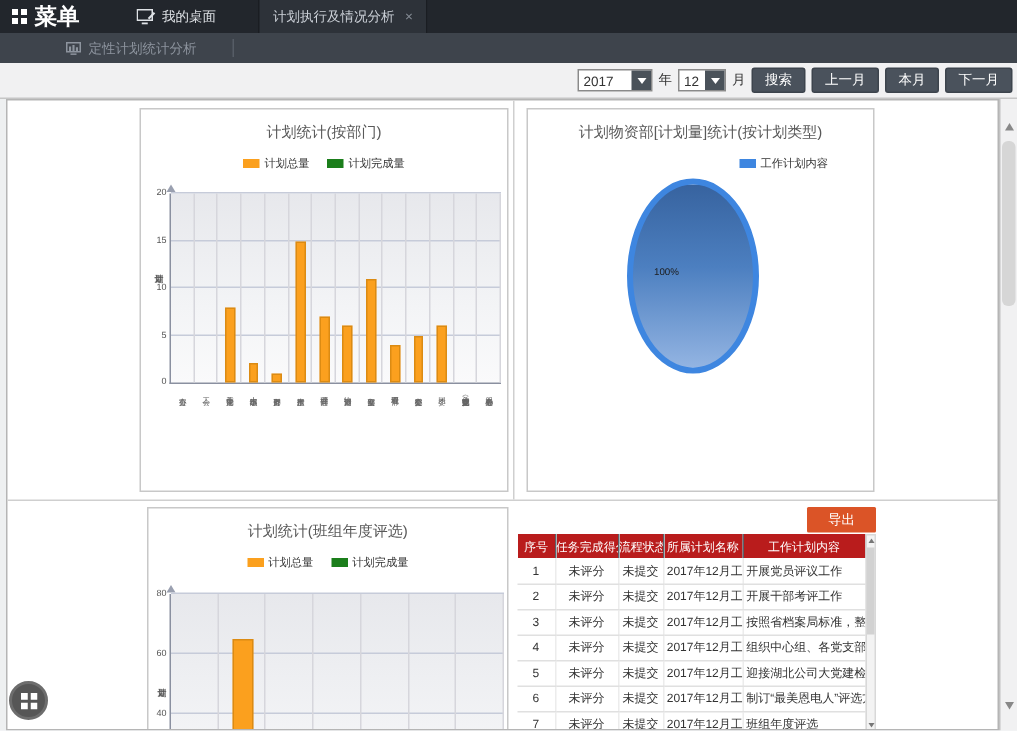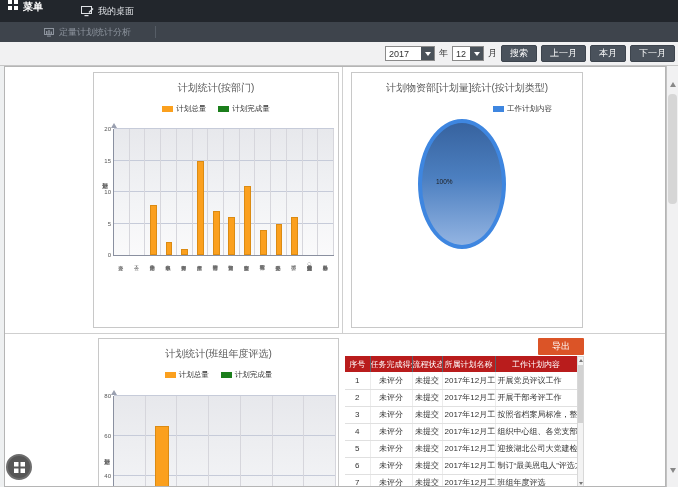--- a/index.html
+++ b/index.html
@@ -2,22 +2,22 @@
 <html><head>
 <meta charset="utf-8">
 <style>
   * { margin:0; padding:0; box-sizing:border-box; }
   html,body { width:678px; height:487px; overflow:hidden; background:#eef0f1;
     font-family:"Liberation Sans", sans-serif; position:relative; }
 
   
   .topbar { position:absolute; left:0; top:0; width:678px; height:22px;
     background:#22262c; display:flex; align-items:center; color:#fff; }
-  .menu-btn { display:flex; align-items:flex-start; gap:5px; height:100%;
-    padding:0 8px; font-size:10px; font-weight:bold; cursor:pointer; }
+  .menu-btn { display:flex; align-items:center; gap:5px; height:100%;
+    padding:0 8px; font-size:15px; font-weight:bold; cursor:pointer; }
   .desktop-btn { display:flex; align-items:center; gap:4px; height:100%;
     margin-left:24px; padding:12px 6px; font-size:9px; color:#dfe2e6; cursor:pointer; }
   .top-tab { display:flex; align-items:center; gap:7px; height:100%;
     margin-left:22px; padding:0 9px; font-size:9px; color:#ccd1d8;
     background:#2d3239; border-left:1px solid #1a1d22; border-right:1px solid #1a1d22; }
   .tab-close { color:#848b94; font-size:9px; cursor:pointer; }
 
   
   .subbar { position:absolute; left:0; top:22px; width:678px; height:20px;
     background:#3e444c; display:flex; align-items:center; }
@@ -135,32 +135,36 @@
     <span>菜单</span>
   </div>
   <div class="desktop-btn">
     <svg width="13" height="11" viewBox="0 0 13 11">
         <rect x="0.5" y="0.5" width="10" height="7" fill="none" stroke="#dfe2e6"></rect>
         <rect x="3.5" y="9" width="4" height="1.2" fill="#dfe2e6"></rect>
         <line x1="8" y1="6.5" x2="12" y2="2.5" stroke="#dfe2e6" stroke-width="1.4"></line>
       </svg>
     <span>我的桌面</span>
   </div>
+  <div class="top-tab">
+    <span>计划执行及情况分析</span>
+    <span class="tab-close">×</span>
+  </div>
 </div>
 
 <div class="subbar">
   <div class="subtab inactive">
     <svg width="10" height="9" viewBox="0 0 10 9">
         <rect x="0.5" y="0.5" width="9" height="6" fill="none" stroke="#8d949e"></rect>
         <rect x="2" y="3" width="1.4" height="3" fill="#8d949e"></rect>
         <rect x="4.3" y="2" width="1.4" height="4" fill="#8d949e"></rect>
         <rect x="6.6" y="3.5" width="1.4" height="2.5" fill="#8d949e"></rect>
         <rect x="3" y="7.6" width="4" height="1" fill="#8d949e"></rect>
       </svg>
-    <span>定量计划统计分析</span>
+    <span>定性计划统计分析</span>
   </div>
   <div class="subdiv"></div>
 </div>
 
 <div class="toolbar">
   <div class="sel year">
     <span>2017</span>
     <span class="sel-arr"></span>
   </div>
   <span>年</span>

